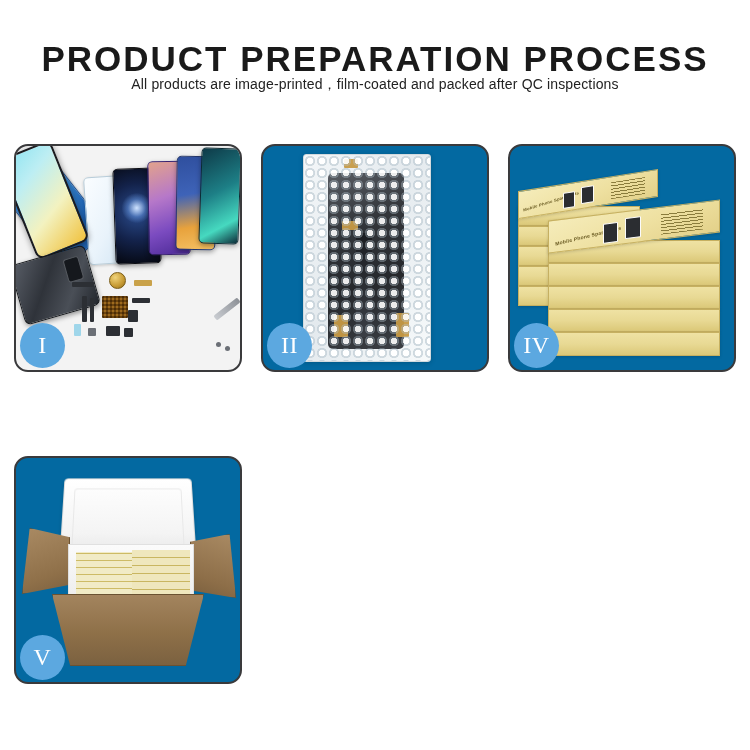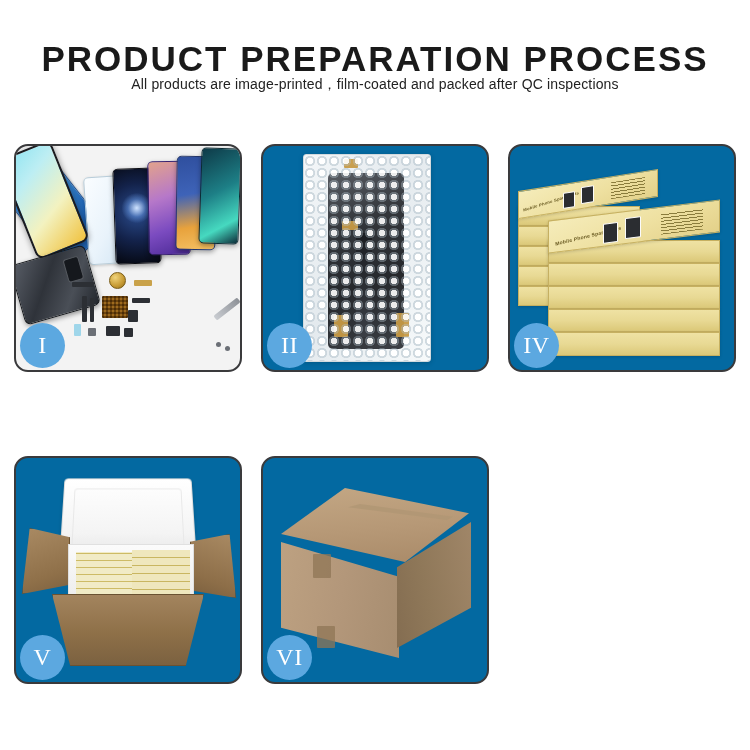--- a/index.html
+++ b/index.html
@@ -417,26 +417,15 @@
         <div class="v-flapL"></div>
         <div class="v-flapR"></div>
         <div class="v-foam"></div>
         <div class="v-inner"></div>
         <div class="v-inner2"></div>
         <div class="v-front"></div>
       </div>
       <div class="badge">V</div>
     </div>
 
-    <div class="panel">
-      <div class="panel-inner">
-        <div class="c-top"></div>
-        <div class="c-topseam"></div>
-        <div class="c-left"></div>
-        <div class="c-right"></div>
-        <div class="c-tape" style="left:50px;top:96px;width:18px;height:24px"></div>
-        <div class="c-tape" style="left:54px;top:168px;width:18px;height:22px"></div>
-      </div>
-      <div class="badge">VI</div>
-    </div>
 
   </div>
 </div>
 
 </body></html>

